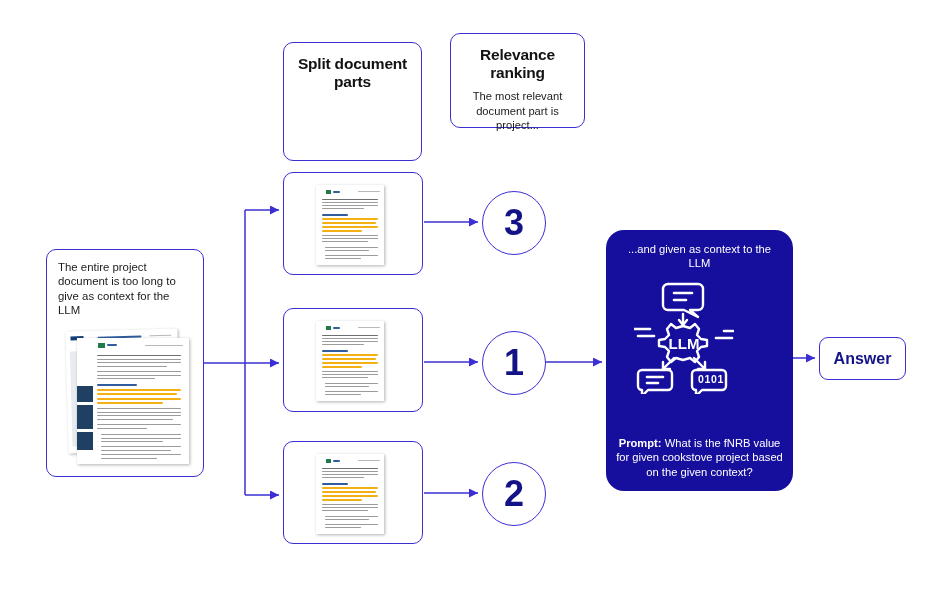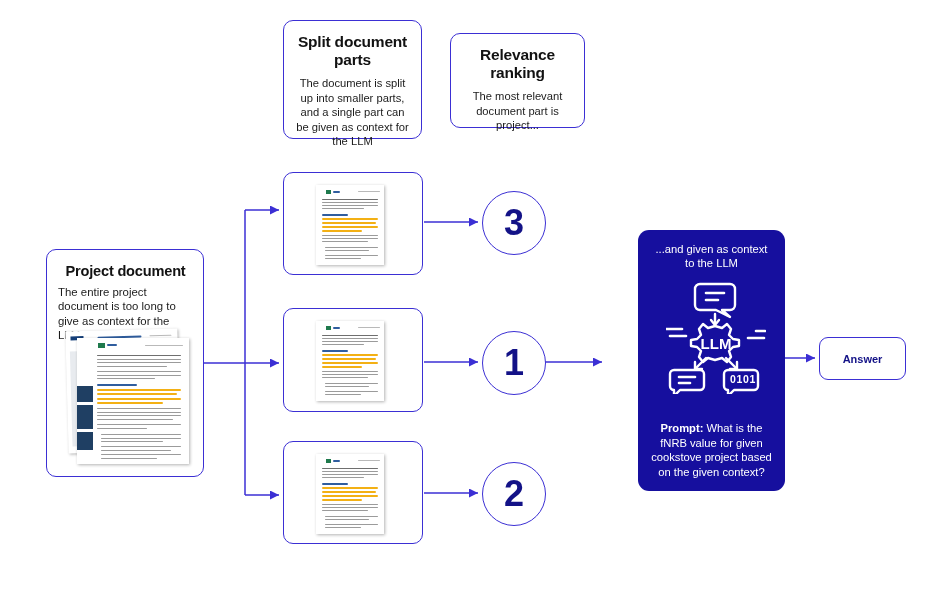--- a/index.html
+++ b/index.html
@@ -25,21 +25,21 @@
   .card-title{
     font-weight:bold;
     color:#121212;
     letter-spacing:-0.2px;
   }
   .card-body{
     color:#1b1b1b;
   }
 
   
-  #card-split{left:283px;top:20px;width:139px;height:119px;padding:10px 9px 0 9px;}
+  #card-split{left:283px;top:42px;width:139px;height:119px;padding:10px 9px 0 9px;}
   #card-split .card-title{font-size:15.5px;line-height:18px;margin:2px 0 7px 0;}
   #card-split .card-body{font-size:11.2px;line-height:14.6px;}
 
   #card-relevance{left:450px;top:33px;width:135px;height:95px;padding:10px 9px 0 9px;}
   #card-relevance .card-title{font-size:15.5px;line-height:18px;margin:2px 0 7px 0;}
   #card-relevance .card-body{font-size:11.2px;line-height:14.6px;}
 
   
   #card-project{left:46px;top:249px;width:158px;height:228px;padding:10px 10px 0 11px;text-align:left;}
   #card-project .card-title{font-size:14.6px;line-height:18px;text-align:center;margin:2px 0 5px 0;}
@@ -74,42 +74,42 @@
     font-weight:bold;
     display:flex;align-items:center;justify-content:center;
     line-height:1;
   }
   #circle-3{left:482px;top:191px;}
   #circle-1{left:482px;top:331px;}
   #circle-2{left:482px;top:462px;}
 
   
   #llm-panel{
-    position:absolute;left:638px;top:230px;width:147px;height:261px;
+    position:absolute;left:606px;top:230px;width:187px;height:261px;
     background:#160f9e;
-    border-radius:11px;
+    border-radius:18px;
     color:#ffffff;
     box-sizing:border-box;
     padding:12px 12px 0 12px;
     text-align:center;
   }
   #llm-panel .llm-caption{font-size:11.2px;line-height:14.2px;}
   #llm-panel .llm-prompt{
     position:absolute;left:10px;right:10px;bottom:12px;
     font-size:11.2px;line-height:14.4px;text-align:center;
   }
   #llm-panel .llm-prompt b{font-weight:bold;}
   #llm-icon{position:absolute;left:28px;top:52px;width:100px;height:112px;}
 
   
   #answer-box{
     position:absolute;left:819px;top:337px;width:85px;height:41px;
     border:1.6px solid #3b2fd4;border-radius:9px;background:#fff;
     display:flex;align-items:center;justify-content:center;
-    color:#131287;font-size:11px;font-weight:bold;
+    color:#131287;font-size:16px;font-weight:bold;
   }
 
   
   #wires{position:absolute;left:0;top:0;width:944px;height:598px;}
 </style>
 </head>
 <body>
 
 <div class="stage">
 
@@ -136,30 +136,28 @@
       <path d="M424,493 L478,493" marker-end="url(#ar)"></path>
 
       <path d="M545,362 L602,362" marker-end="url(#ar)"></path>
 
       <path d="M762,358 L815,358" marker-end="url(#ar)"></path>
     </g>
   </svg>
 
   <div class="card" id="card-split">
     <div class="card-title">Split document parts</div>
-    <div class="card-body">The document is split up into smaller parts, and a single part can be given as context for the LLM</div>
   </div>
 
   <div class="card" id="card-relevance">
     <div class="card-title">Relevance ranking</div>
     <div class="card-body">The most relevant document part is project...</div>
   </div>
 
   <div class="card" id="card-project">
-    <div class="card-title">Project document</div>
     <div class="card-body">The entire project document is too long to give as context for the LLM</div>
 
     <div class="doc-shot" style="left:14px;top:80px;width:132px;height:137px;">
 
       <div class="page" style="left:6px;top:0px;width:112px;height:122px;transform:rotate(-1.6deg);">
         <div class="logo b" style="left:5px;top:5px;width:13px;height:4px;"></div>
         <div class="blu" style="left:32px;top:6px;width:44px;height:1.6px;"></div>
         <div class="ln lt" style="left:84px;top:6px;width:22px;"></div>
         <div class="sidebar-blk" style="left:4px;top:20px;width:9px;height:95px;opacity:.10;"></div>
       </div>

